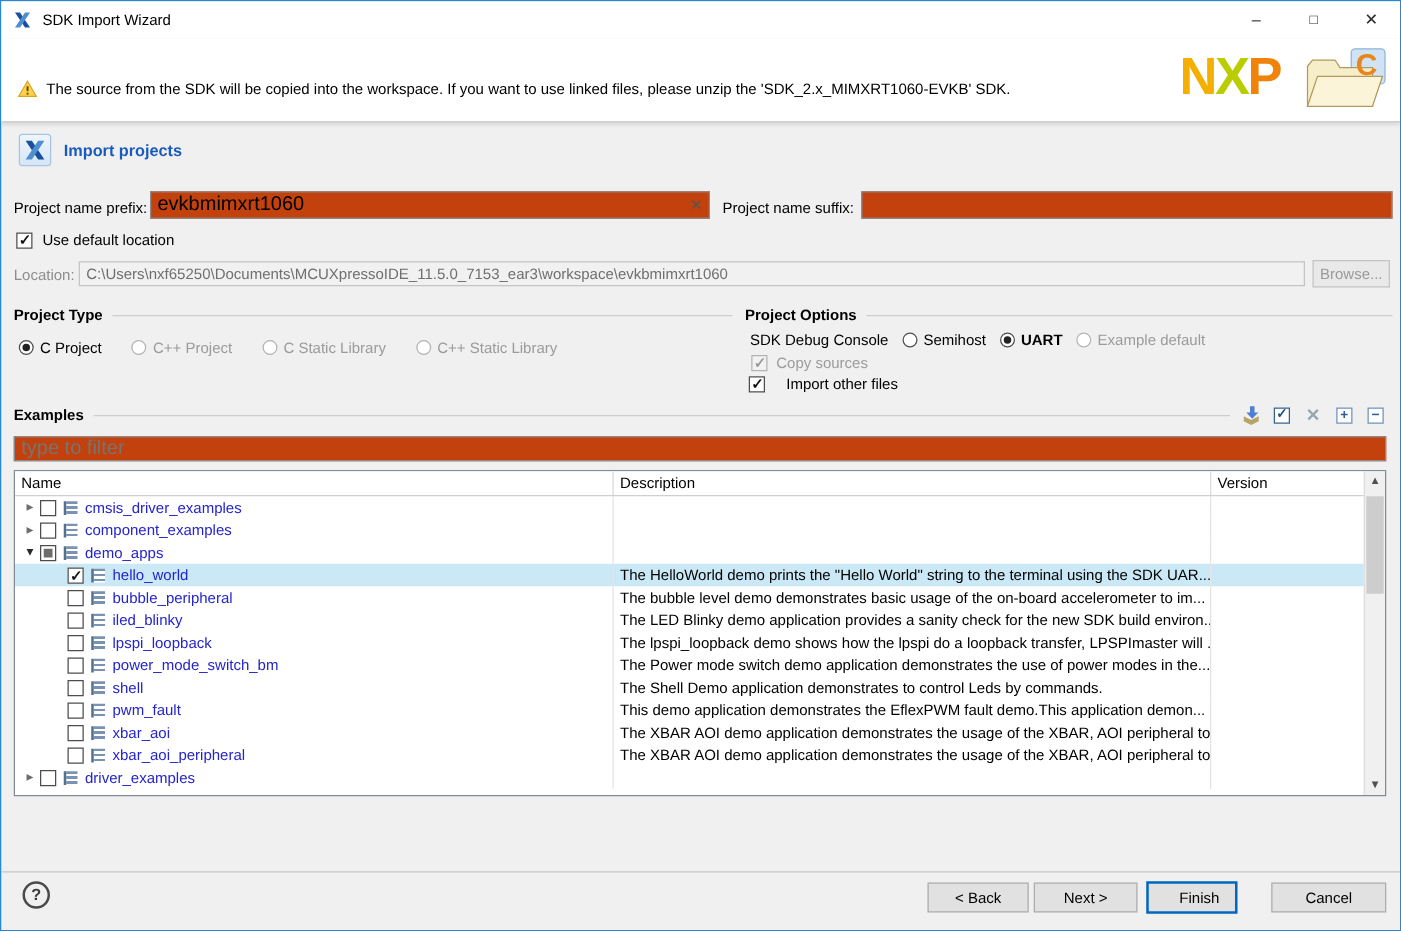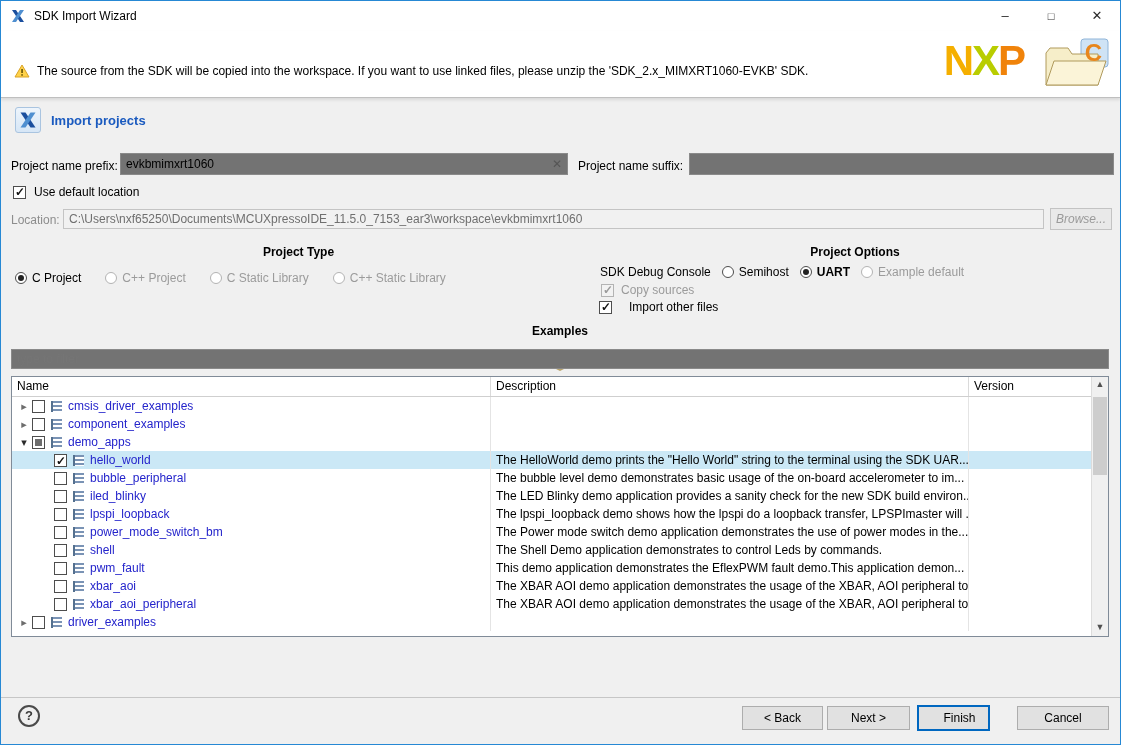--- a/index.html
+++ b/index.html
@@ -28,41 +28,41 @@
   .folder-c { position:absolute; right:8px; top:2px; font-size:24px; font-weight:bold; color:#e8861c; }
 
   
   .page-title-row { position:absolute; left:14px; top:106px; display:flex; align-items:center; gap:10px; }
   .page-title-icon { width:26px; height:26px; background:linear-gradient(#eef5fc,#d6e6f6);
                      border:1px solid #a9c4e0; border-radius:3px; padding:2px; }
   .page-title { font-size:13px; font-weight:bold; color:#1a5abf; }
 
   
   .lbl { position:absolute; font-size:12px; }
-  .txt { position:absolute; height:22px; border:1px solid #8a8a8a; background:#737373;
-         font-family:"Liberation Sans", sans-serif; font-size:12px; padding:0 18px 0 5px; }
+  .txt { position:absolute; height:22px; border:1px solid #8a8a8a; background:#c2410c;
+         font-family:"Liberation Sans", sans-serif; font-size:16px; padding:0 18px 0 5px; }
   .txt.plain { padding-right:5px; }
   .clear-x { position:absolute; width:14px; height:14px; color:#555; font-size:12px; line-height:14px;
              text-align:center; }
   .cbx { display:inline-block; width:13px; height:13px; border:1px solid #4d4d4d; background:#fff;
          position:relative; vertical-align:middle; }
   .cbx.checked::after { content:"✓"; position:absolute; left:1px; top:-2px; font-size:12px;
                         font-weight:bold; color:#111; }
   .cbx.disabled { border-color:#b3b3b3; background:#f2f2f2; }
   .cbx.disabled::after { color:#9a9a9a; }
   .loc-input { position:absolute; height:20px; border:1px solid #c4c4c4; background:#f1f1f1;
                color:#6f6f6f; font-size:12px; line-height:18px; padding:0 5px; overflow:hidden;
                white-space:nowrap; }
   .btn { position:absolute; height:24px; background:#e1e1e1; border:1px solid #adadad;
          font-family:"Liberation Sans", sans-serif; font-size:12px; text-align:center; }
-  .btn.disabled { background:#e9e9e9; border-color:#c3c3c3; color:#9a9a9a; height:22px;font-style:italic; }
+  .btn.disabled { background:#e9e9e9; border-color:#c3c3c3; color:#9a9a9a; height:22px; }
   .btn.default { border:2px solid #0067c0; }
 
   
-  .group-head { position:absolute; display:flex; align-items:center; gap:8px;flex-direction:column; }
+  .group-head { position:absolute; display:flex; align-items:center; gap:8px; }
   .group-head .gh-title { font-weight:bold; white-space:nowrap; }
   .group-head .gh-line { flex:1; border-top:1px solid #cdcdcd; height:0; }
 
   .radio { display:inline-block; width:12px; height:12px; border:1px solid #4d4d4d; border-radius:50%;
            background:#fff; position:relative; vertical-align:middle; }
   .radio.sel::after { content:""; position:absolute; left:2px; top:2px; width:6px; height:6px;
                       border-radius:50%; background:#222; }
   .radio.dis { border-color:#b3b3b3; }
   .opt { display:flex; align-items:center; gap:5px; white-space:nowrap; }
   .gray { color:#9b9b9b; }

